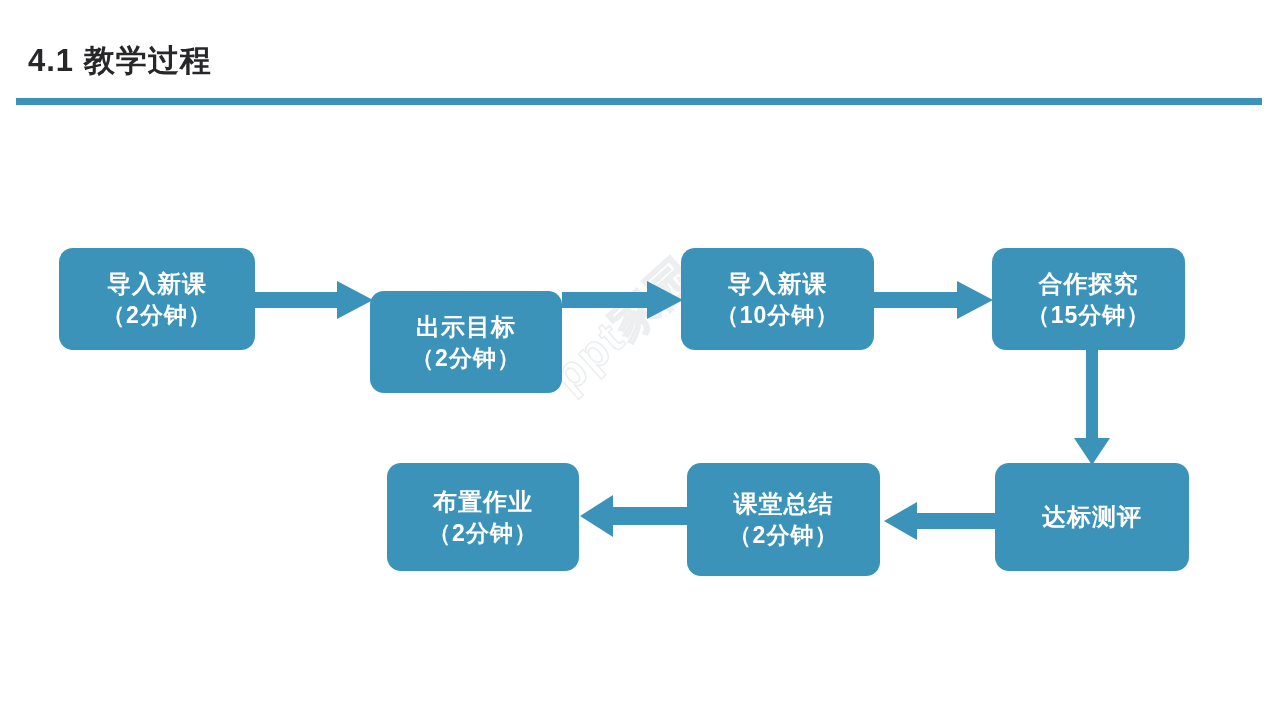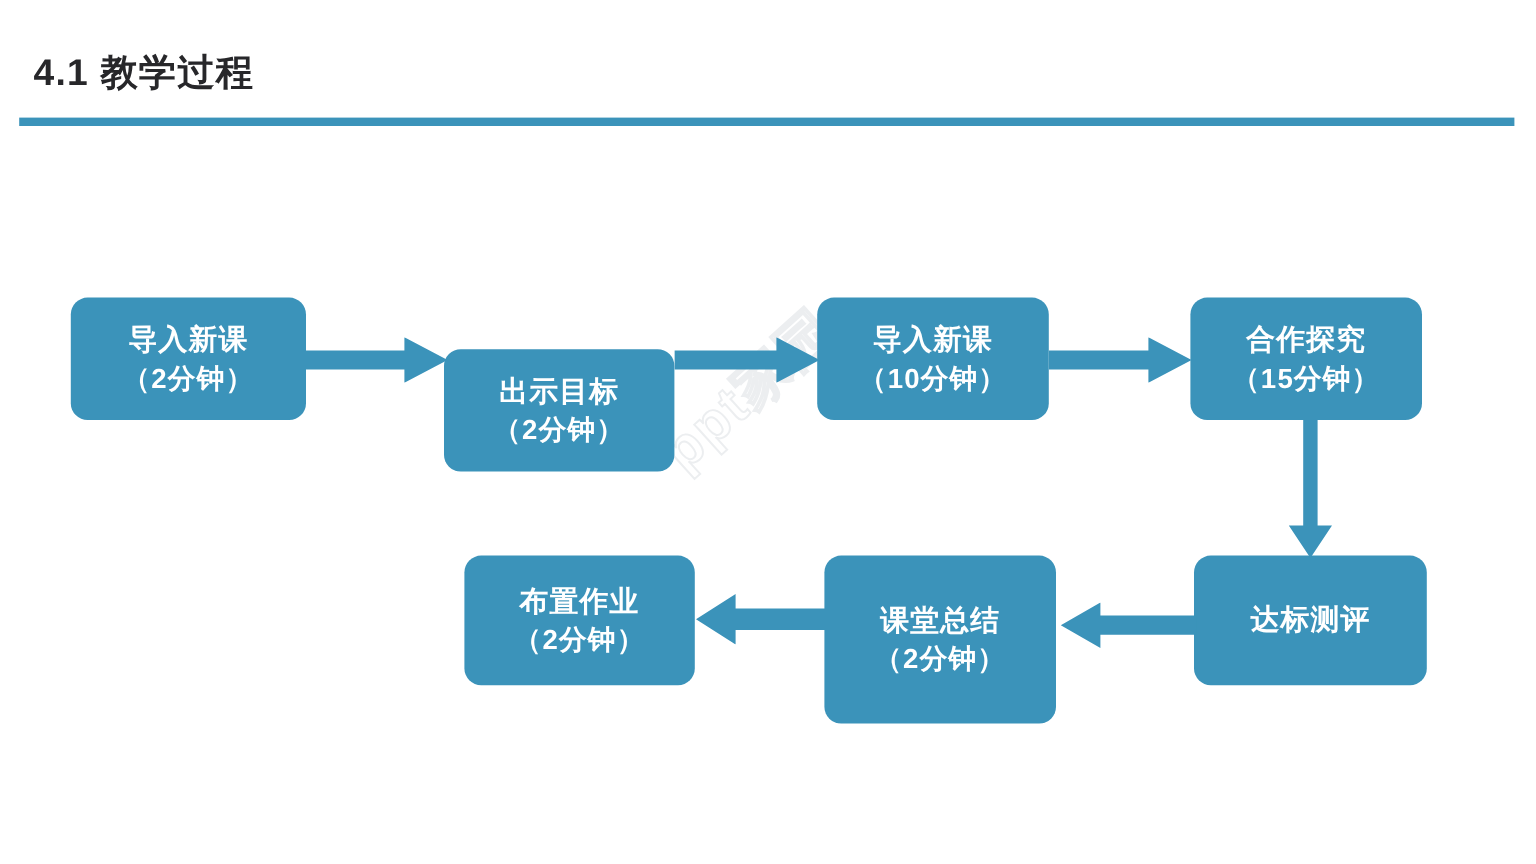--- a/index.html
+++ b/index.html
@@ -87,21 +87,21 @@
   .flow-box .line1 { font-size: 24px; }
   .flow-box .line2 { font-size: 23px; }
 
   
   #box-1 { left: 59px;  top: 248px; width: 196px; height: 102px; }
   #box-2 { left: 370px; top: 260px; width: 192px; height: 102px; margin-top: 31px; }
   #box-3 { left: 681px; top: 248px; width: 193px; height: 102px; }
   #box-4 { left: 992px; top: 248px; width: 193px; height: 102px; }
   
   #box-5 { left: 995px; top: 463px; width: 194px; height: 108px; }
-  #box-6 { left: 687px; top: 463px; width: 193px; height: 140px; }
+  #box-6 { left: 687px; top: 463px; width: 193px; height: 113px; }
   #box-7 { left: 387px; top: 463px; width: 192px; height: 108px; }
 
   
   .arrow {
     position: absolute;
   }
   .arrow svg { display: block; }
 
   #arrow-1 { left: 255px; top: 281px; width: 118px; height: 38px; }
   #arrow-2 { left: 562px; top: 281px; width: 121px; height: 38px; }

